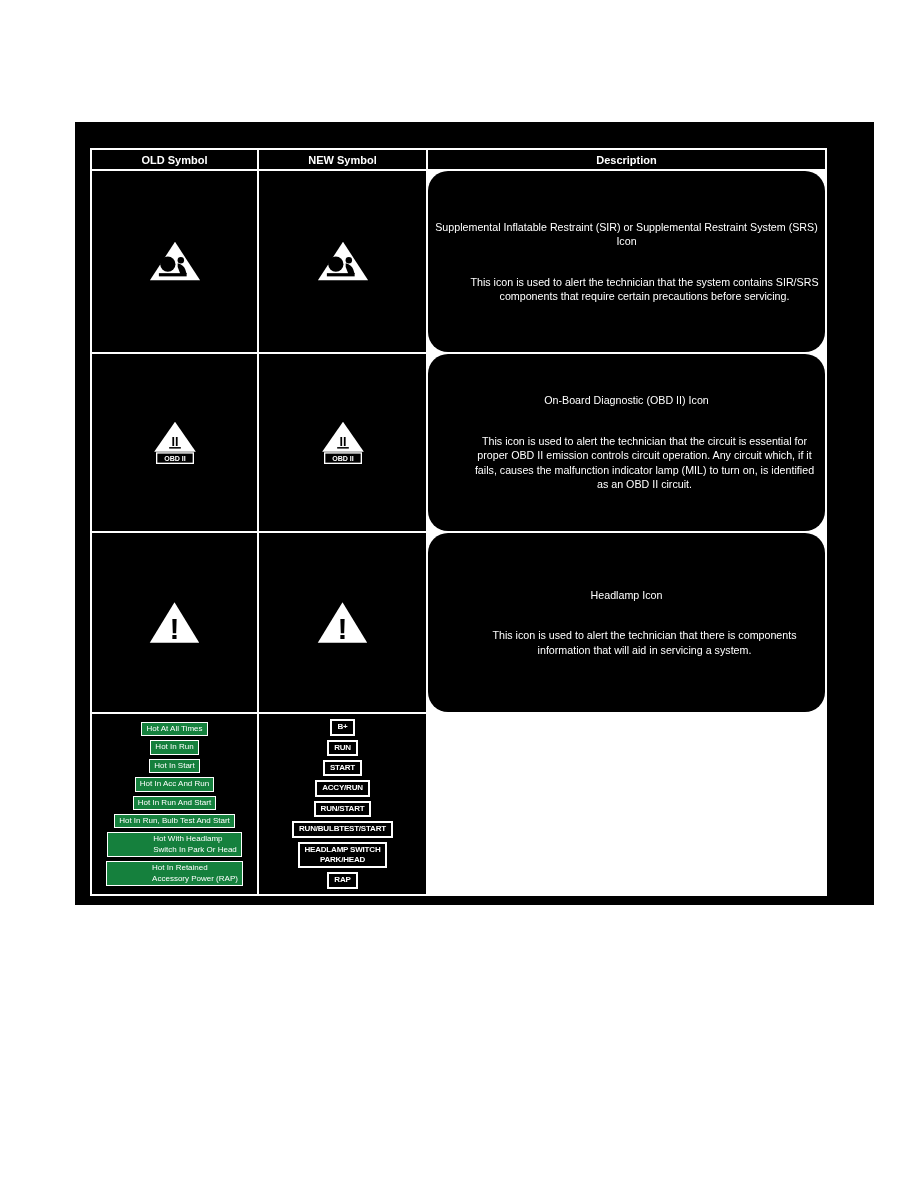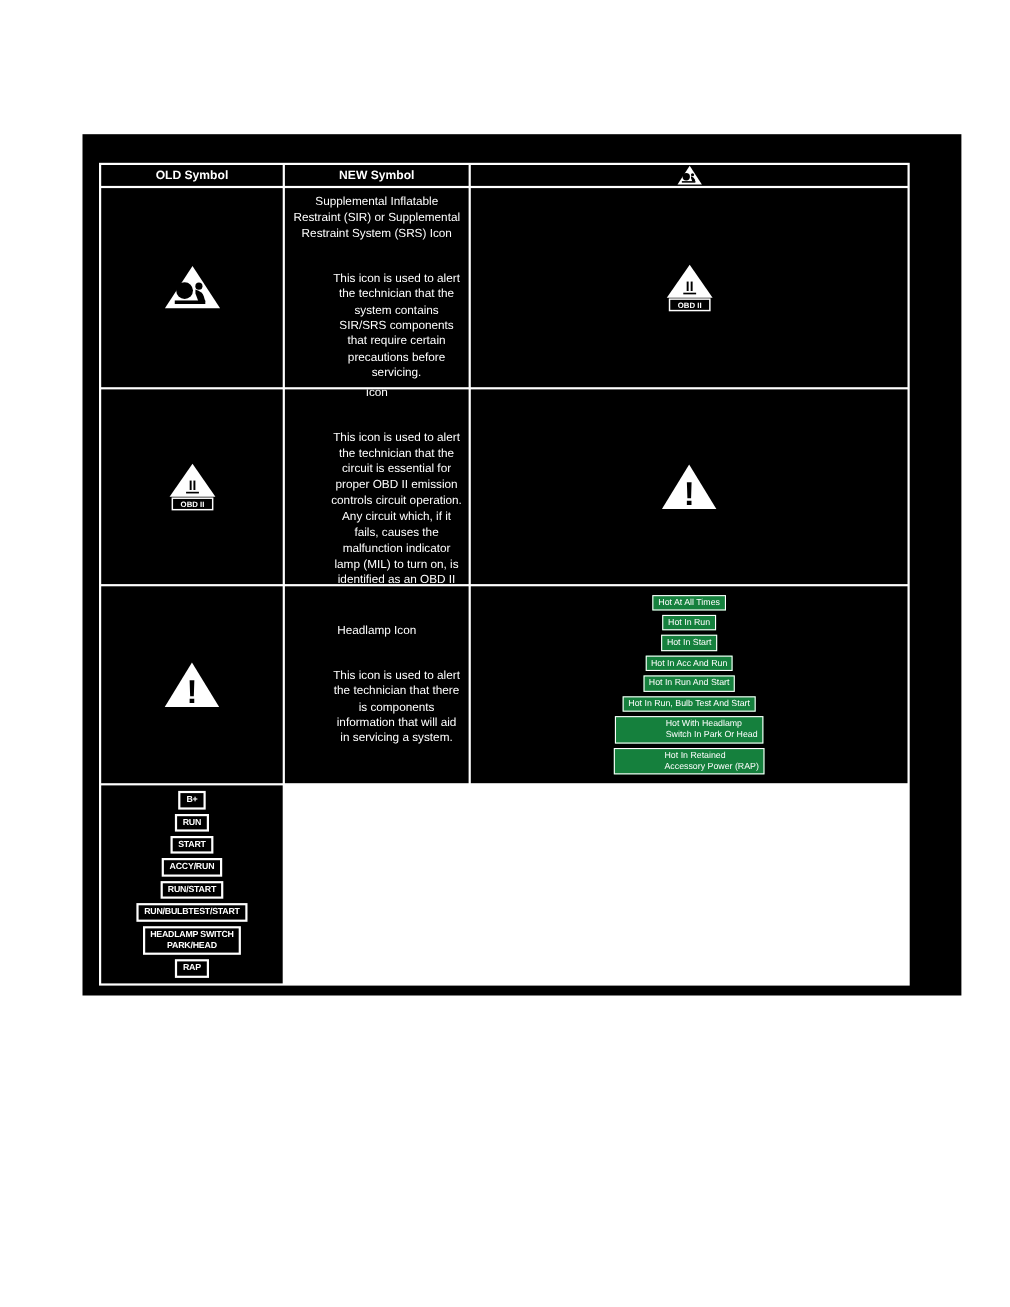--- a/index.html
+++ b/index.html
@@ -35,20 +35,21 @@
   .hdr{
     font-size:11px;
     font-weight:bold;
     justify-content:center;
   }
   .desc{
     padding:0 6px;
     text-align:center;
     font-size:10.7px;
     line-height:1.35;
+    border-radius:20px;
   }
   .desc .desc-title{max-width:384px;}
   .desc .desc-body{max-width:384px;margin-top:26px;margin-left:36px;}
   .icon-svg{display:block;}
   
   .vstack{
     display:flex;flex-direction:column;align-items:center;gap:4px;
   }
   .vbox-old{
     border:1px solid #ffffff;
@@ -81,20 +82,23 @@
 <body>
 
 <div class="panel">
   <div class="tbl">
 
     <div class="cell hdr">
       <span>OLD Symbol</span>
     </div>
     <div class="cell hdr">
       <span>NEW Symbol</span>
+    </div>
+    <div class="cell hdr">
+      <span>Description</span>
     </div>
 
     <div class="cell">
       <svg class="icon-svg" width="54" height="43" viewBox="0 0 60 48">
         <polygon points="30,2 58,45 2,45" fill="#ffffff"></polygon>
         <circle cx="22" cy="27" r="8.5" fill="#000000"></circle>
         <circle cx="36.5" cy="22.5" r="3.6" fill="#000000"></circle>
         <path d="M33,26 q7,2 8.5,7 l1.5,5 h-7 l-3,-8 z" fill="#000000"></path>
         <rect x="12" y="37" width="31" height="3.6" fill="#000000"></rect>
       </svg>

